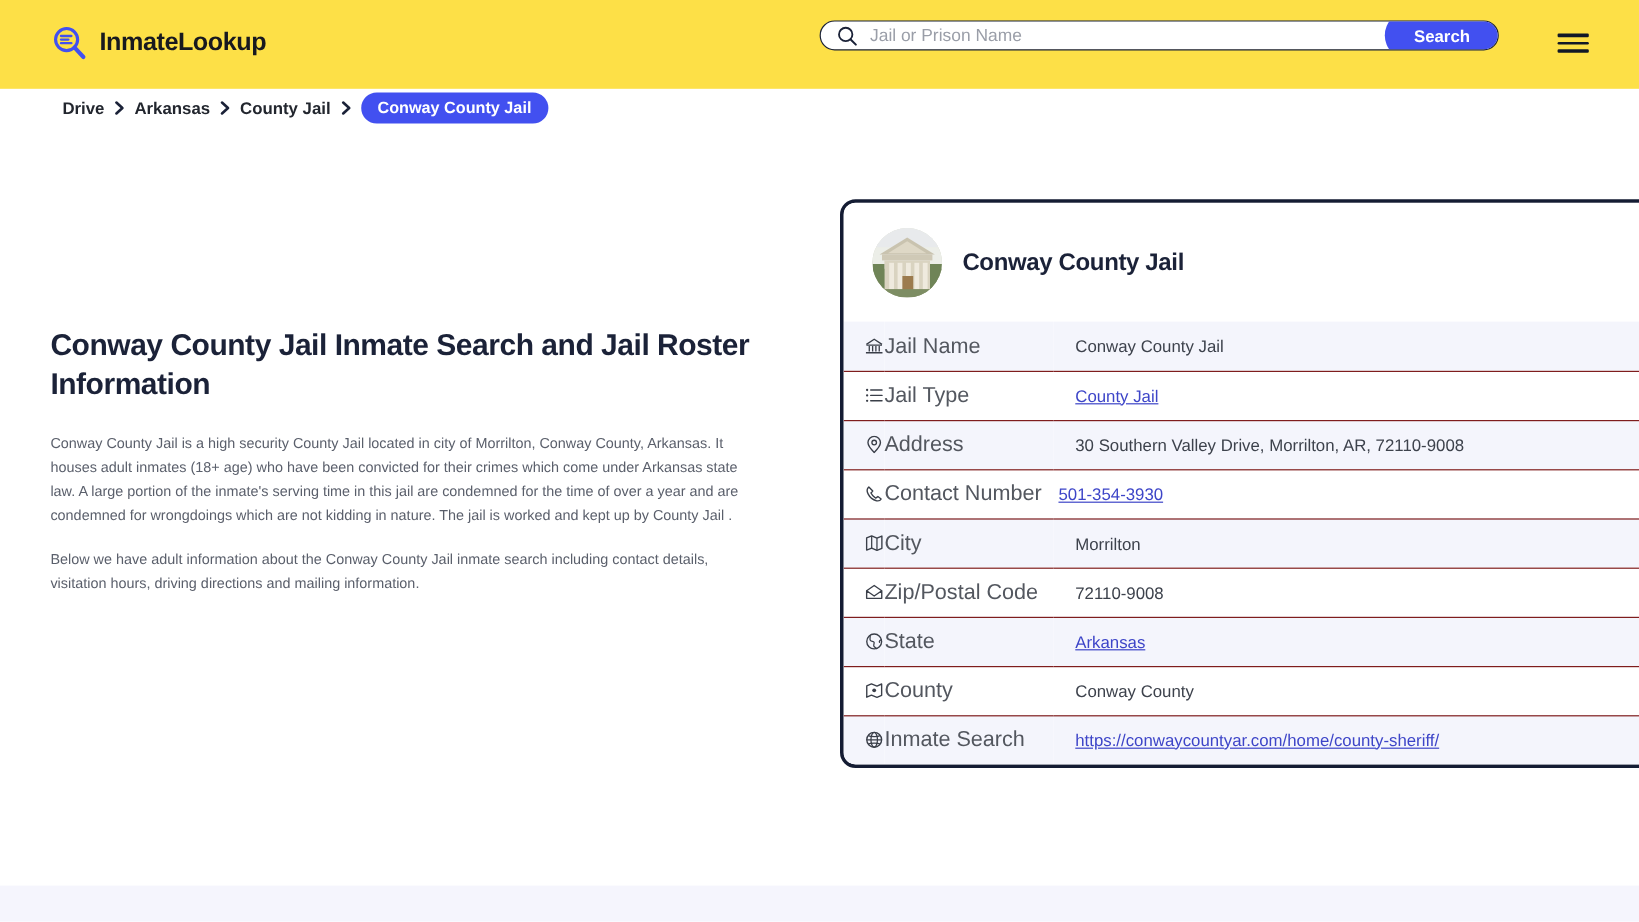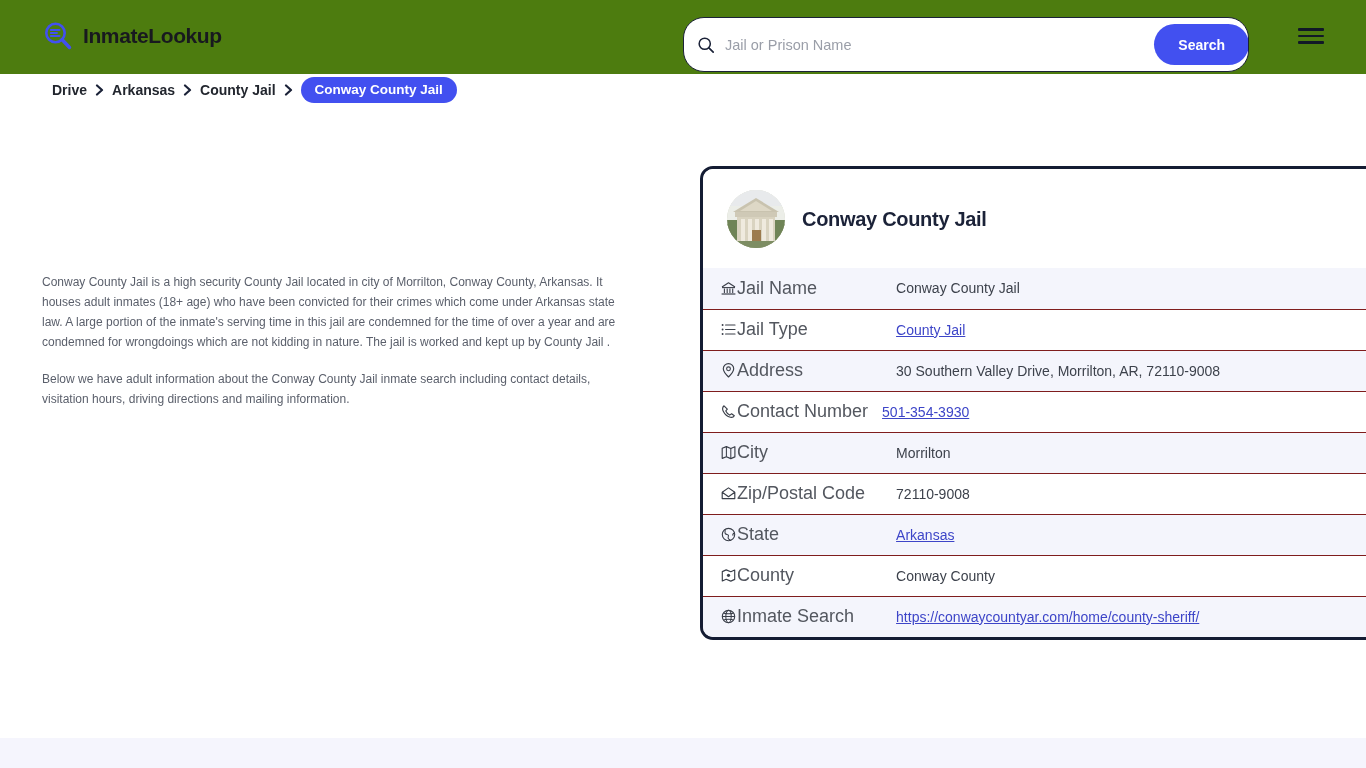--- a/index.html
+++ b/index.html
@@ -8,21 +8,21 @@
     height: 768px;
     overflow: hidden;
     background: #ffffff;
     font-family: "Liberation Sans", sans-serif;
   }
 
   
   .header {
     position: relative;
     height: 74px;
-    background: #4d7c0f;
+    background: #fde047;
   }
   .brand {
     position: absolute;
     left: 42px;
     top: 20px;
     display: flex;
     align-items: center;
     gap: 9px;
   }
   .brand-mark { width: 32px; height: 32px; display: block; }
@@ -32,21 +32,21 @@
     color: #18191f;
     letter-spacing: -0.4px;
     white-space: nowrap;
   }
 
   .searchbar {
     position: absolute;
     left: 683px;
     top: 17px;
     width: 566px;
-    height: 55px;
+    height: 25px;
     border: 1.6px solid #1b2238;
     border-radius: 21px;
     background: #ffffff;
     display: flex;
     align-items: center;
     overflow: hidden;
   }
   .search-glass {
     margin-left: 13px;
     width: 18px; height: 18px;
@@ -274,20 +274,21 @@
       <path d="M2 1.5 L7 6 L2 10.5" fill="none" stroke="#1b2238" stroke-width="2.2" stroke-linecap="round" stroke-linejoin="round"></path>
     </svg>
     <span class="crumb">County Jail</span>
     <svg class="crumb-sep" viewBox="0 0 9 12">
       <path d="M2 1.5 L7 6 L2 10.5" fill="none" stroke="#1b2238" stroke-width="2.2" stroke-linecap="round" stroke-linejoin="round"></path>
     </svg>
     <span class="crumb-current">Conway County Jail</span>
   </nav>
 
 <div class="left-col">
+  <h1 class="page-title">Conway County Jail Inmate Search and Jail Roster Information</h1>
   <p class="body-para">Conway County Jail is a high security County Jail located in city of Morrilton, Conway County, Arkansas. It houses adult inmates (18+ age) who have been convicted for their crimes which come under Arkansas state law. A large portion of the inmate's serving time in this jail are condemned for the time of over a year and are condemned for wrongdoings which are not kidding in nature. The jail is worked and kept up by County Jail .</p>
   <p class="body-para">Below we have adult information about the Conway County Jail inmate search including contact details, visitation hours, driving directions and mailing information.</p>
 </div>
 
 <div class="card">
   <div class="card-head">
     <div class="avatar">
       <svg viewBox="0 0 58 58">
         <rect x="0" y="0" width="58" height="58" fill="#eceee8"></rect>
         <rect x="0" y="34" width="58" height="24" fill="#8f9b72"></rect>

